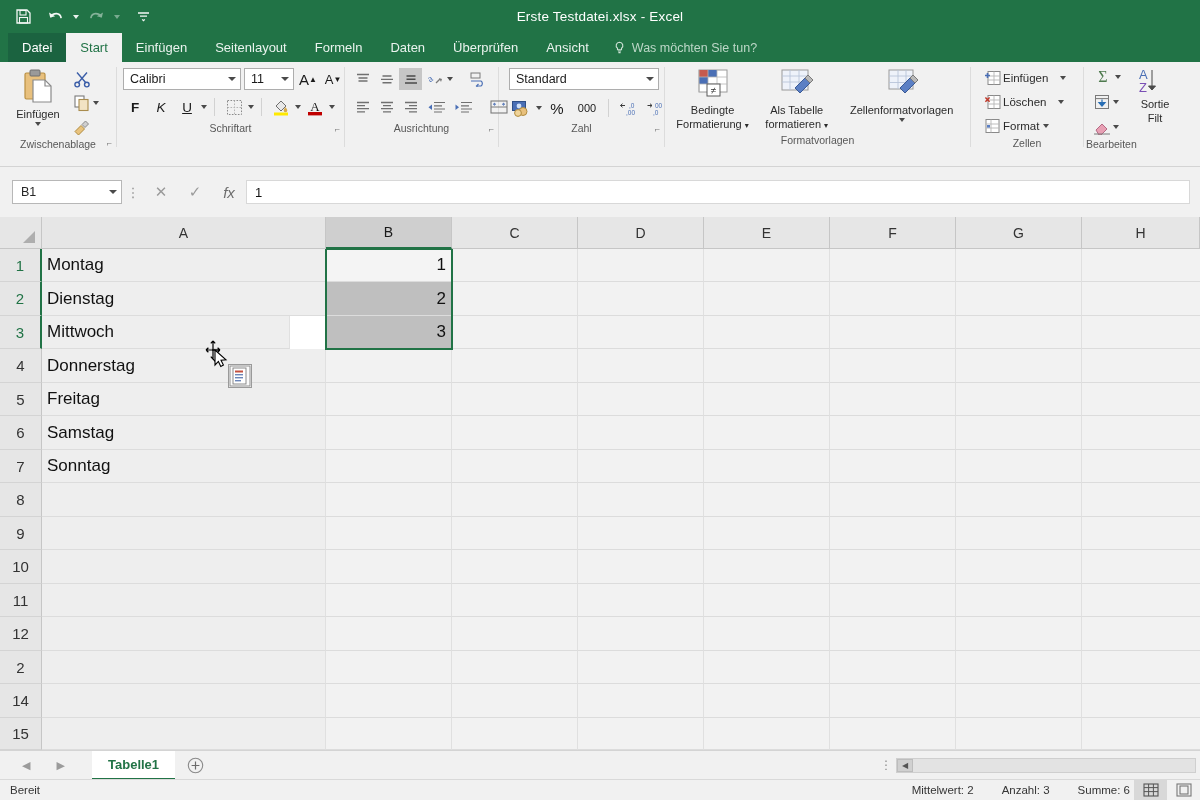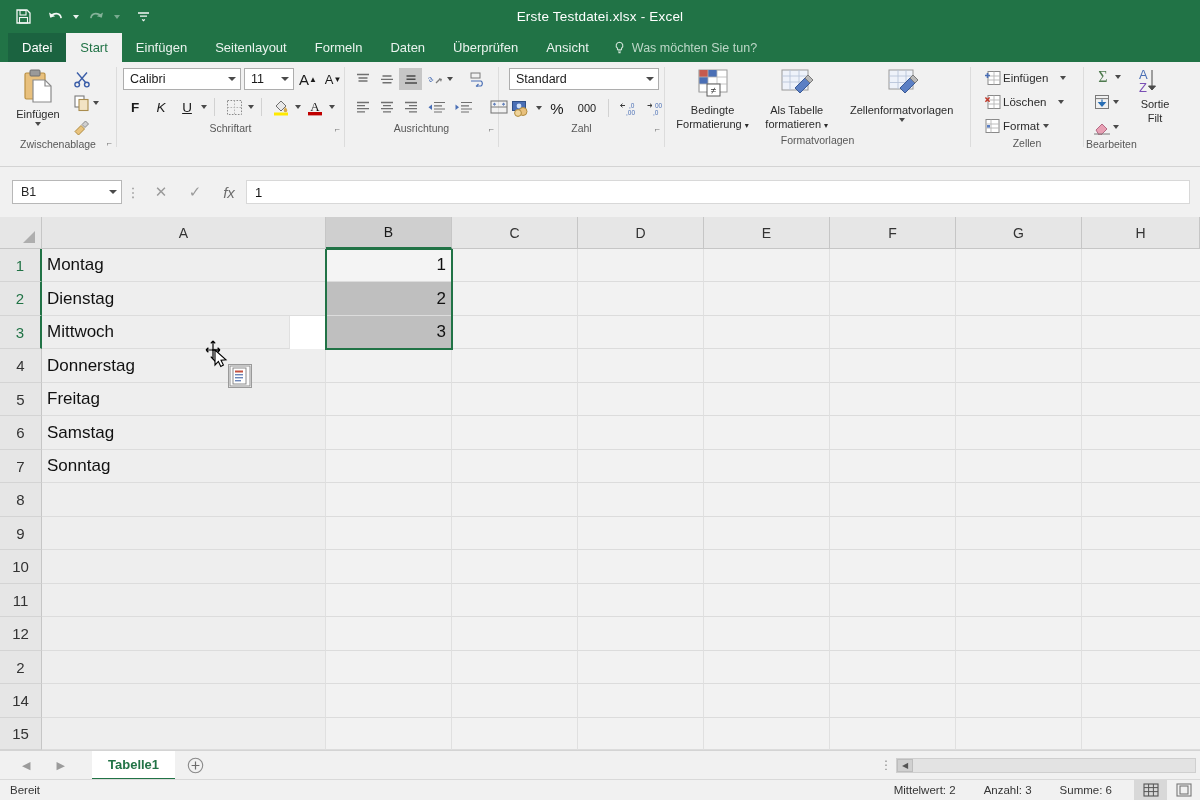--- a/index.html
+++ b/index.html
@@ -820,21 +820,21 @@
         <div class="hsthumb">◀</div>
       </div>
     </div>
   </div>
 
   <div class="statusbar">
     <div class="st-left">Bereit</div>
     <div class="st-right">
       <div class="st-stat">Mittelwert: 2</div>
       <div class="st-stat">Anzahl: 3</div>
-      <div class="st-stat" style="padding-right:22px">Summe: 6</div>
+      <div class="st-stat" style="padding-right:4px">Summe: 6</div>
       <div class="viewbtn active">
         <svg width="16" height="14" viewBox="0 0 16 14">
             <rect x="1" y="1" width="14" height="12" fill="none" stroke="#555" stroke-width="1.1"></rect>
             <path d="M1 4.6h14M1 8.6h14M5.6 1v12M10.4 1v12" stroke="#555" stroke-width="1"></path>
           </svg>
       </div>
       <div class="viewbtn">
         <svg width="16" height="14" viewBox="0 0 16 14">
             <rect x="1" y="1" width="14" height="12" fill="none" stroke="#777" stroke-width="1.1"></rect>
             <rect x="4" y="3" width="8" height="8" fill="none" stroke="#777" stroke-width="1.1"></rect>

